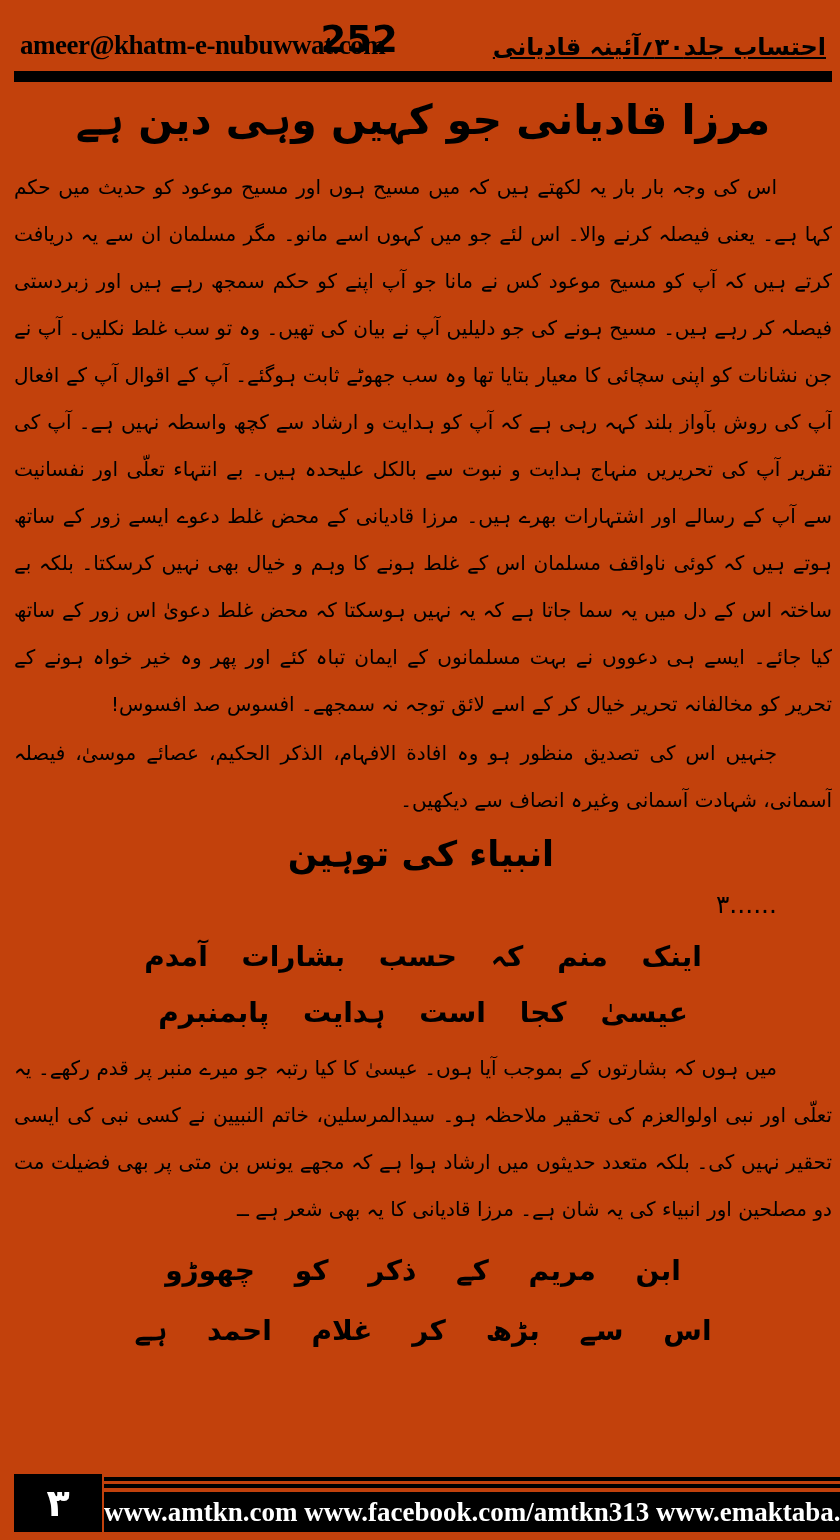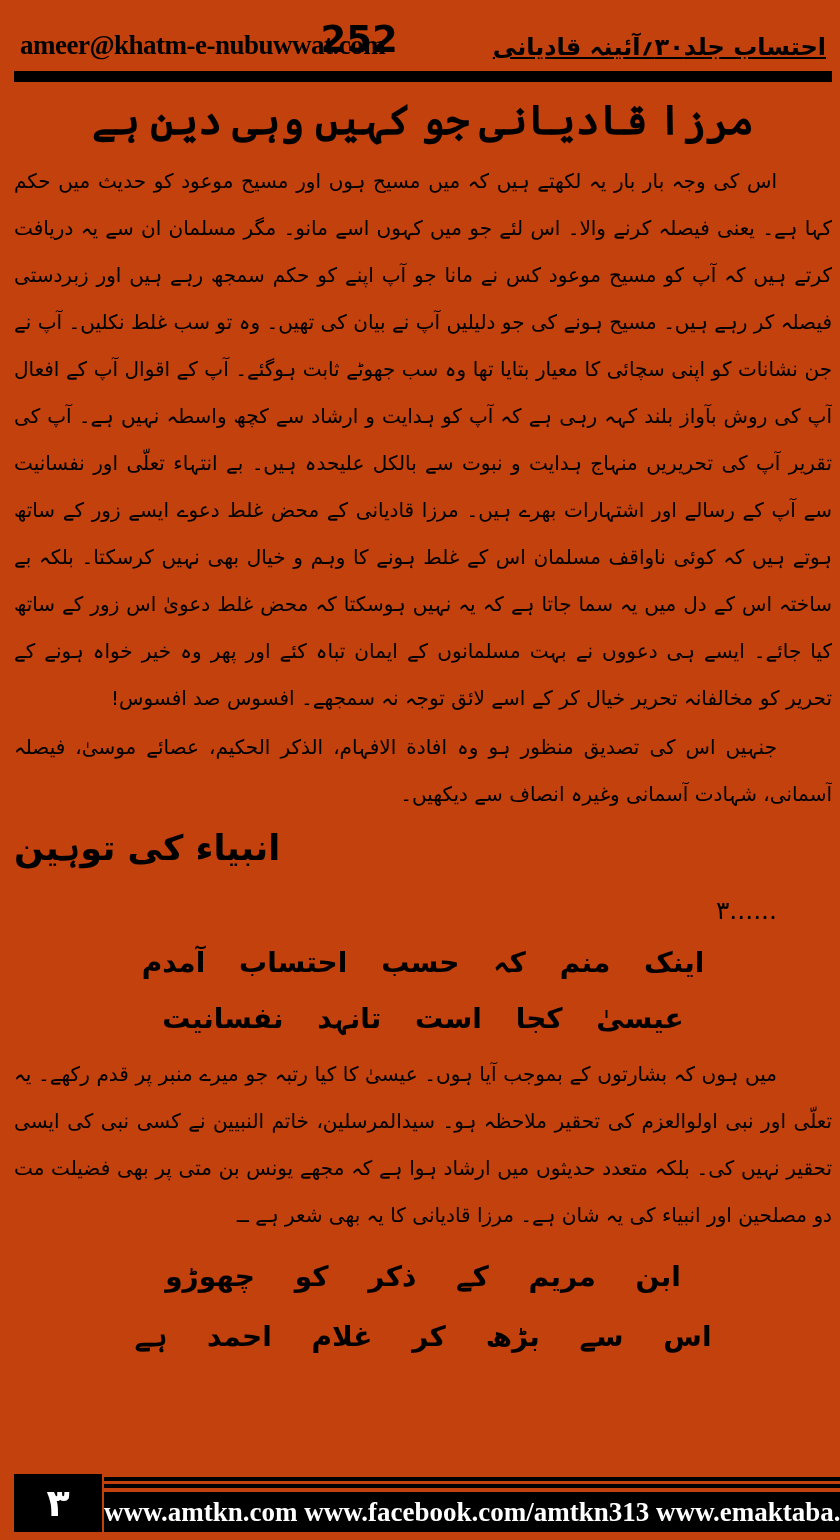--- a/index.html
+++ b/index.html
@@ -10,22 +10,22 @@
     font-family:"DejaVu Sans", sans-serif;
   }
   
   .hdr { display:flex; align-items:flex-end; justify-content:space-between; padding:4px 6px 0 6px; }
   .hdr-email { font-family:"Liberation Serif", serif; font-weight:bold; font-size:27px; letter-spacing:-0.5px; }
   .hdr-num { font-size:37px; font-weight:bold; direction:ltr; margin-left:-160px; }
   .hdr-title { direction:rtl; font-size:24px; font-weight:bold;text-decoration:underline; }
   .rule { height:11px; background:#000; margin:10px 0 6px 0; }
   
   .content { height:1452px; overflow:hidden; direction:rtl; }
-  h1.main-heading { font-size:41px; font-weight:bold; text-align:center; margin:8px 0 14px 0;font-family:Liberation Serif, serif; }
-  h2.sub-heading  { font-size:35px; font-weight:bold; text-align:left; margin:10px 4px 20px 0; }
+  h1.main-heading { font-size:41px; font-weight:bold; text-align:center; margin:8px 0 20px 0; }
+  h2.sub-heading  { font-size:35px; font-weight:bold; text-align:center; margin:10px 4px 8px 0; }
   p.body {
     font-size:20px; line-height:47px; text-align:justify; text-justify:inter-word;
     font-weight:500; margin:0; text-indent:55px;
   }
   p.body.no-gap { margin-top:2px; }
   .refline {
     display:flex; direction:rtl; justify-content:space-between; align-items:center;
     font-size:25px; font-weight:500; padding:8px 55px 6px 10px;
   }
   .refline .qnum { direction:ltr; font-size:25px; letter-spacing:2px; }
@@ -67,22 +67,22 @@
 
     <p class="body no-gap">جنہیں اس کی تصدیق منظور ہو وہ افادة الافہام، الذکر الحکیم، عصائے موسیٰ، فیصلہ آسمانی، شہادت آسمانی وغیرہ انصاف سے دیکھیں۔</p>
 
     <h2 class="sub-heading">انبیاء کی توہین</h2>
 
     <div class="refline">
       <span class="qnum">۳......</span>
     </div>
 
     <div class="couplet">
-      <div>اینک منم کہ حسب احتساب آمدم</div>
-      <div>عیسیٰ کجا است تانہد نفسانیت</div>
+      <div>اینک منم کہ حسب بشارات آمدم</div>
+      <div>عیسیٰ کجا است ہدایت پابمنبرم</div>
     </div>
 
     <p class="body">میں ہوں کہ بشارتوں کے بموجب آیا ہوں۔ عیسیٰ کا کیا رتبہ جو میرے منبر پر قدم رکھے۔ یہ تعلّی اور نبی اولوالعزم کی تحقیر ملاحظہ ہو۔ سیدالمرسلین، خاتم النبیین نے کسی نبی کی ایسی تحقیر نہیں کی۔ بلکہ متعدد حدیثوں میں ارشاد ہوا ہے کہ مجھے یونس بن متی پر بھی فضیلت مت دو مصلحین اور انبیاء کی یہ شان ہے۔ مرزا قادیانی کا یہ بھی شعر ہے ــ</p>
 
     <div class="couplet c2">
       <div>ابن مریم کے ذکر کو چھوڑو</div>
       <div>اس سے بڑھ کر غلام احمد ہے</div>
     </div>
 
   </div>

